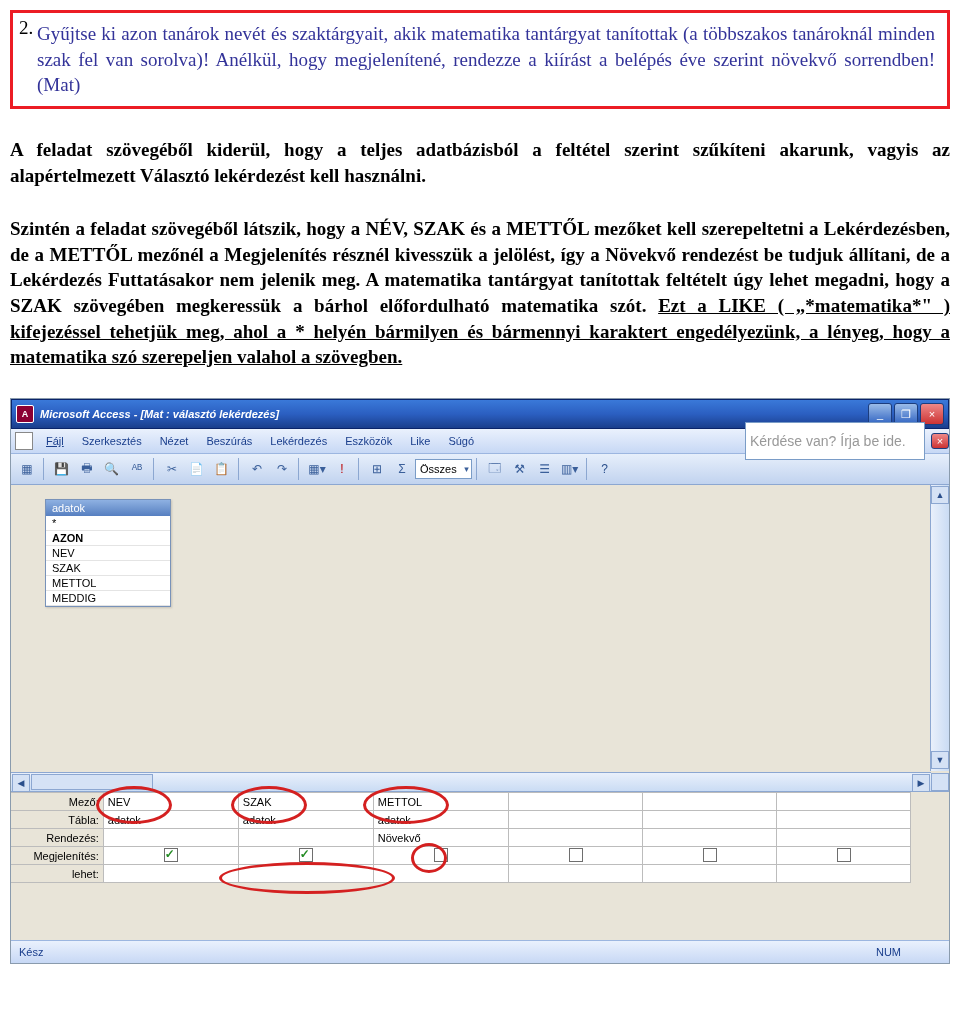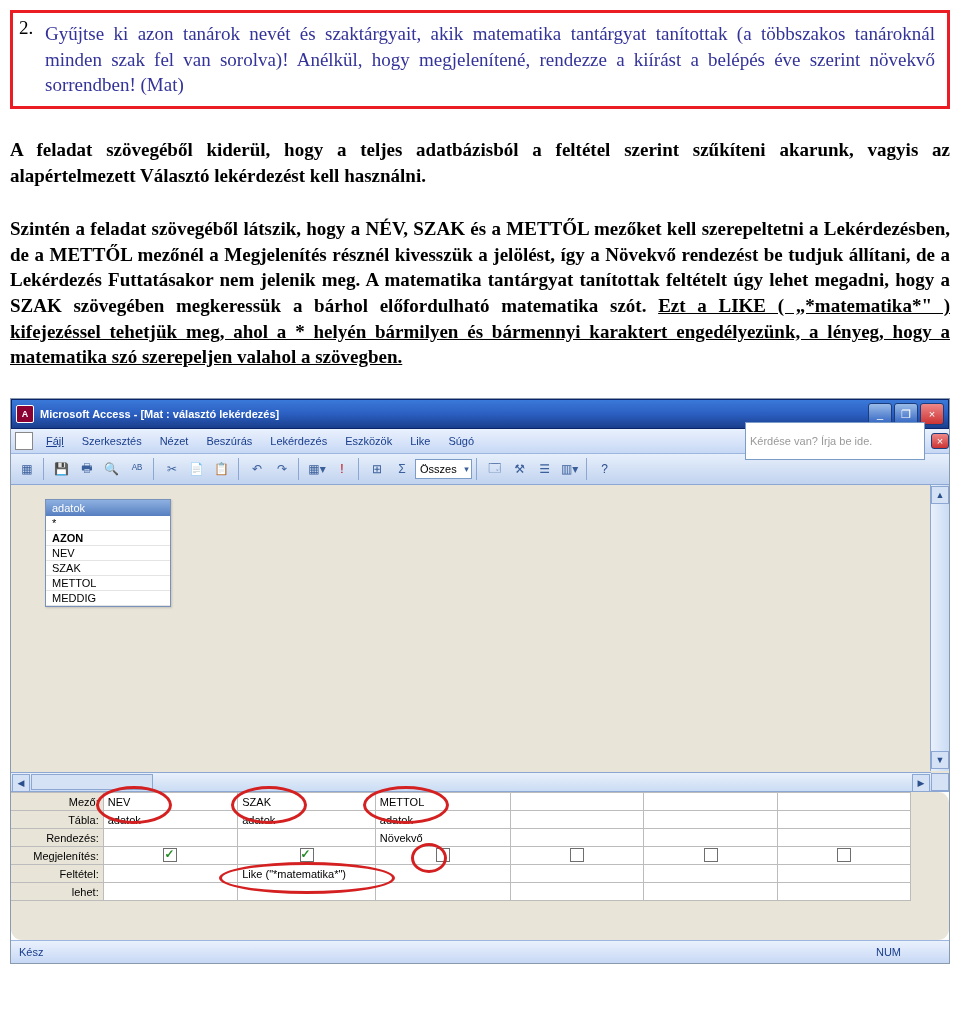--- a/index.html
+++ b/index.html
@@ -16,21 +16,21 @@
     margin-bottom: 18px;
     position: relative;
   }
   .task-num {
     position: absolute;
     top: 4px;
     left: 6px;
     font-size: 19px;
   }
   .task-text {
-    margin-left: 20px;
+    margin-left: 12px;
     color: #333399;
     text-align: justify;
     line-height: 1.35;
   }
   .para {
     text-align: justify;
     line-height: 1.35;
     margin: 28px 0;
     font-weight: bold;
   }
@@ -61,21 +61,21 @@
     background: #8b0033;
     border: 1px solid #fff;
     border-radius: 2px;
     margin-right: 6px;
     font-size: 9px;
     text-align:center;
     line-height:16px;
     color:#fff;
     font-weight:bold;
   }
-  .titlebar .title-text { font-weight: bold; flex: 1; }
+  .titlebar .title-text { font-weight: bold; flex: 1; font-style: italic; }
   .winbtns { display:flex; gap:2px; }
   .winbtn {
     width: 22px; height: 20px;
     background: linear-gradient(to bottom,#9bbce8,#3164c2);
     border:1px solid #1c3d7d;
     border-radius:3px;
     color:#fff;
     display:flex;align-items:center;justify-content:center;
     font-size:11px;
   }
@@ -95,21 +95,21 @@
   .menubar .mlabel { padding: 0 9px; }
   .menubar .mlabel .uk { text-decoration: underline; }
   .menubar .search-box {
     margin-left:auto;
     width: 170px;
     height:16px;
     border:1px solid #7a9cc7;
     background:#fff;
     color:#999;
     padding:10px 4px;
-    font-size:11px;
+    font-size:14px;
     line-height:16px;
   }
   .toolbar {
     height: 30px;
     background: linear-gradient(to bottom,#e7effb,#c1d3ef);
     border-bottom:1px solid #8ca7d1;
     display:flex;
     align-items:center;
     padding:0 4px;
     gap:1px;
@@ -186,21 +186,20 @@
     position:absolute;right:0;bottom:0;width:18px;height:18px;
     background:#d5e2f5;border:1px solid #8ca7d1;box-sizing:border-box;
   }
 
   
   .qbe {
     background:#e8e4d8;
     position:relative;
     height:148px;
     font-size:11px;
-    border-radius:11px;
   }
   .qbe table {
     border-collapse:collapse;
     width:900px;
     background:#fff;
     margin-left:0;
   }
   .qbe th, .qbe td {
     border:1px solid #bcbcbc;
     height:17px;
@@ -383,29 +382,20 @@
       <tr>
         <th class="rowlabel">Megjelenítés:</th>
         <td class="col center"><span class="chk checked"></span></td>
         <td class="col center"><span class="chk checked"></span></td>
         <td class="col center"><span class="chk"></span></td>
         <td class="col center"><span class="chk"></span></td>
         <td class="col center"><span class="chk"></span></td>
         <td class="col center"><span class="chk"></span></td>
       </tr>
       <tr>
-        <th class="rowlabel">Feltétel:</th>
-        <td class="col"></td>
-        <td class="col">Like ("*matematika*")</td>
-        <td class="col"></td>
-        <td class="col"></td>
-        <td class="col"></td>
-        <td class="col"></td>
-      </tr>
-      <tr>
         <th class="rowlabel">lehet:</th>
         <td class="col"></td>
         <td class="col"></td>
         <td class="col"></td>
         <td class="col"></td>
         <td class="col"></td>
         <td class="col"></td>
       </tr>
     </tbody>
         </table>

